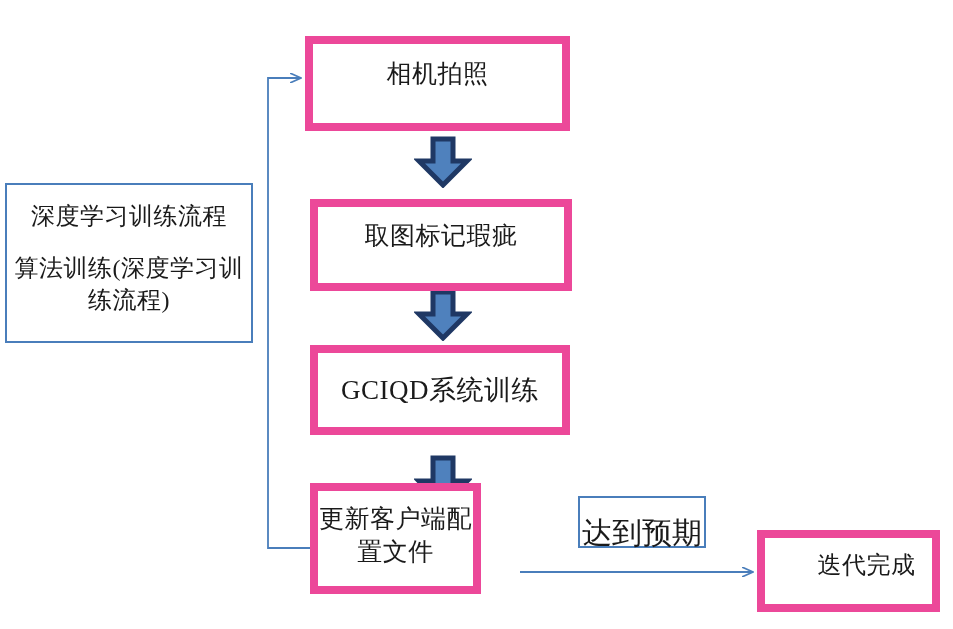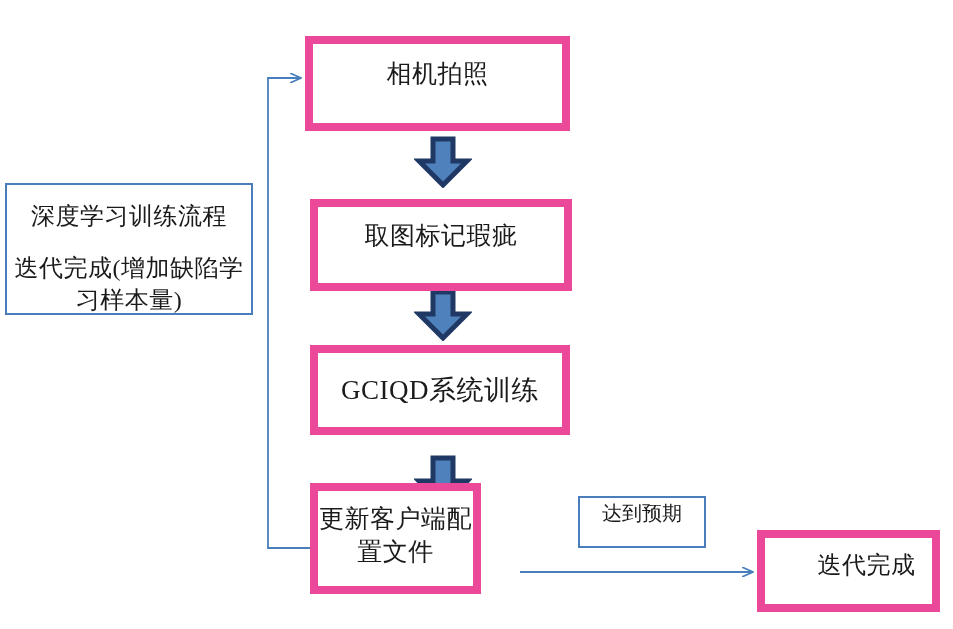--- a/index.html
+++ b/index.html
@@ -59,37 +59,37 @@
     background: #ffffff;
     border: 2px solid #4a7ebb;
     display: flex;
     flex-direction: column;
     justify-content: flex-start;
     align-items: center;
     text-align: center;
     color: #1a1a1a;
     z-index: 3;
   }
-  #note-process { left: 5px; top: 183px; width: 248px; height: 132px; }
+  #note-process { left: 5px; top: 183px; width: 248px; height: 160px; }
   #note-process .note-line {
     display: block;
     width: 100%;
     font-size: 24px;
     line-height: 1.33;
     letter-spacing: 0.5px;
   }
   #note-process .note-line-1 { padding-top: 16px; }
   #note-process .note-line-2 { padding-top: 20px; padding-left: 8px; padding-right: 8px; }
 
   #note-expect { left: 578px; top: 496px; width: 128px; height: 52px; }
   #note-expect .note-line {
     display: block;
     width: 100%;
-    padding-top: 3px;
-    font-size: 20px;
+    padding-top: 16px;
+    font-size: 30px;
     line-height: 1.25;
   }
 
   
   .block-arrow {
     position: absolute;
     z-index: 2;
   }
   
   #connectors {
@@ -129,21 +129,21 @@
   <svg class="block-arrow" style="left:414px; top:289px;" width="58" height="52" viewBox="0 0 58 52" xmlns="http://www.w3.org/2000/svg">
     <path d="M19,3 L39,3 L39,25 L53,25 L29,49 L5,25 L19,25 Z" fill="#4f81bd" stroke="#1f3864" stroke-width="5" stroke-linejoin="miter"></path>
   </svg>
 
   <svg class="block-arrow" style="left:414px; top:455px;" width="58" height="54" viewBox="0 0 58 54" xmlns="http://www.w3.org/2000/svg">
     <path d="M19,3 L39,3 L39,26 L53,26 L29,51 L5,26 L19,26 Z" fill="#4f81bd" stroke="#1f3864" stroke-width="5" stroke-linejoin="miter"></path>
   </svg>
 
   <div class="note" id="note-process">
     <span class="note-line note-line-1">深度学习训练流程</span>
-    <span class="note-line note-line-2">迭代完成(增加缺陷学习样本量)</span>
+    <span class="note-line note-line-2">算法训练(深度学习训练流程)</span>
   </div>
 
   <div class="node" id="node-camera">
     <span class="node-label">相机拍照</span>
   </div>
 
   <div class="node" id="node-mark">
     <span class="node-label">取图标记瑕疵</span>
   </div>
 

